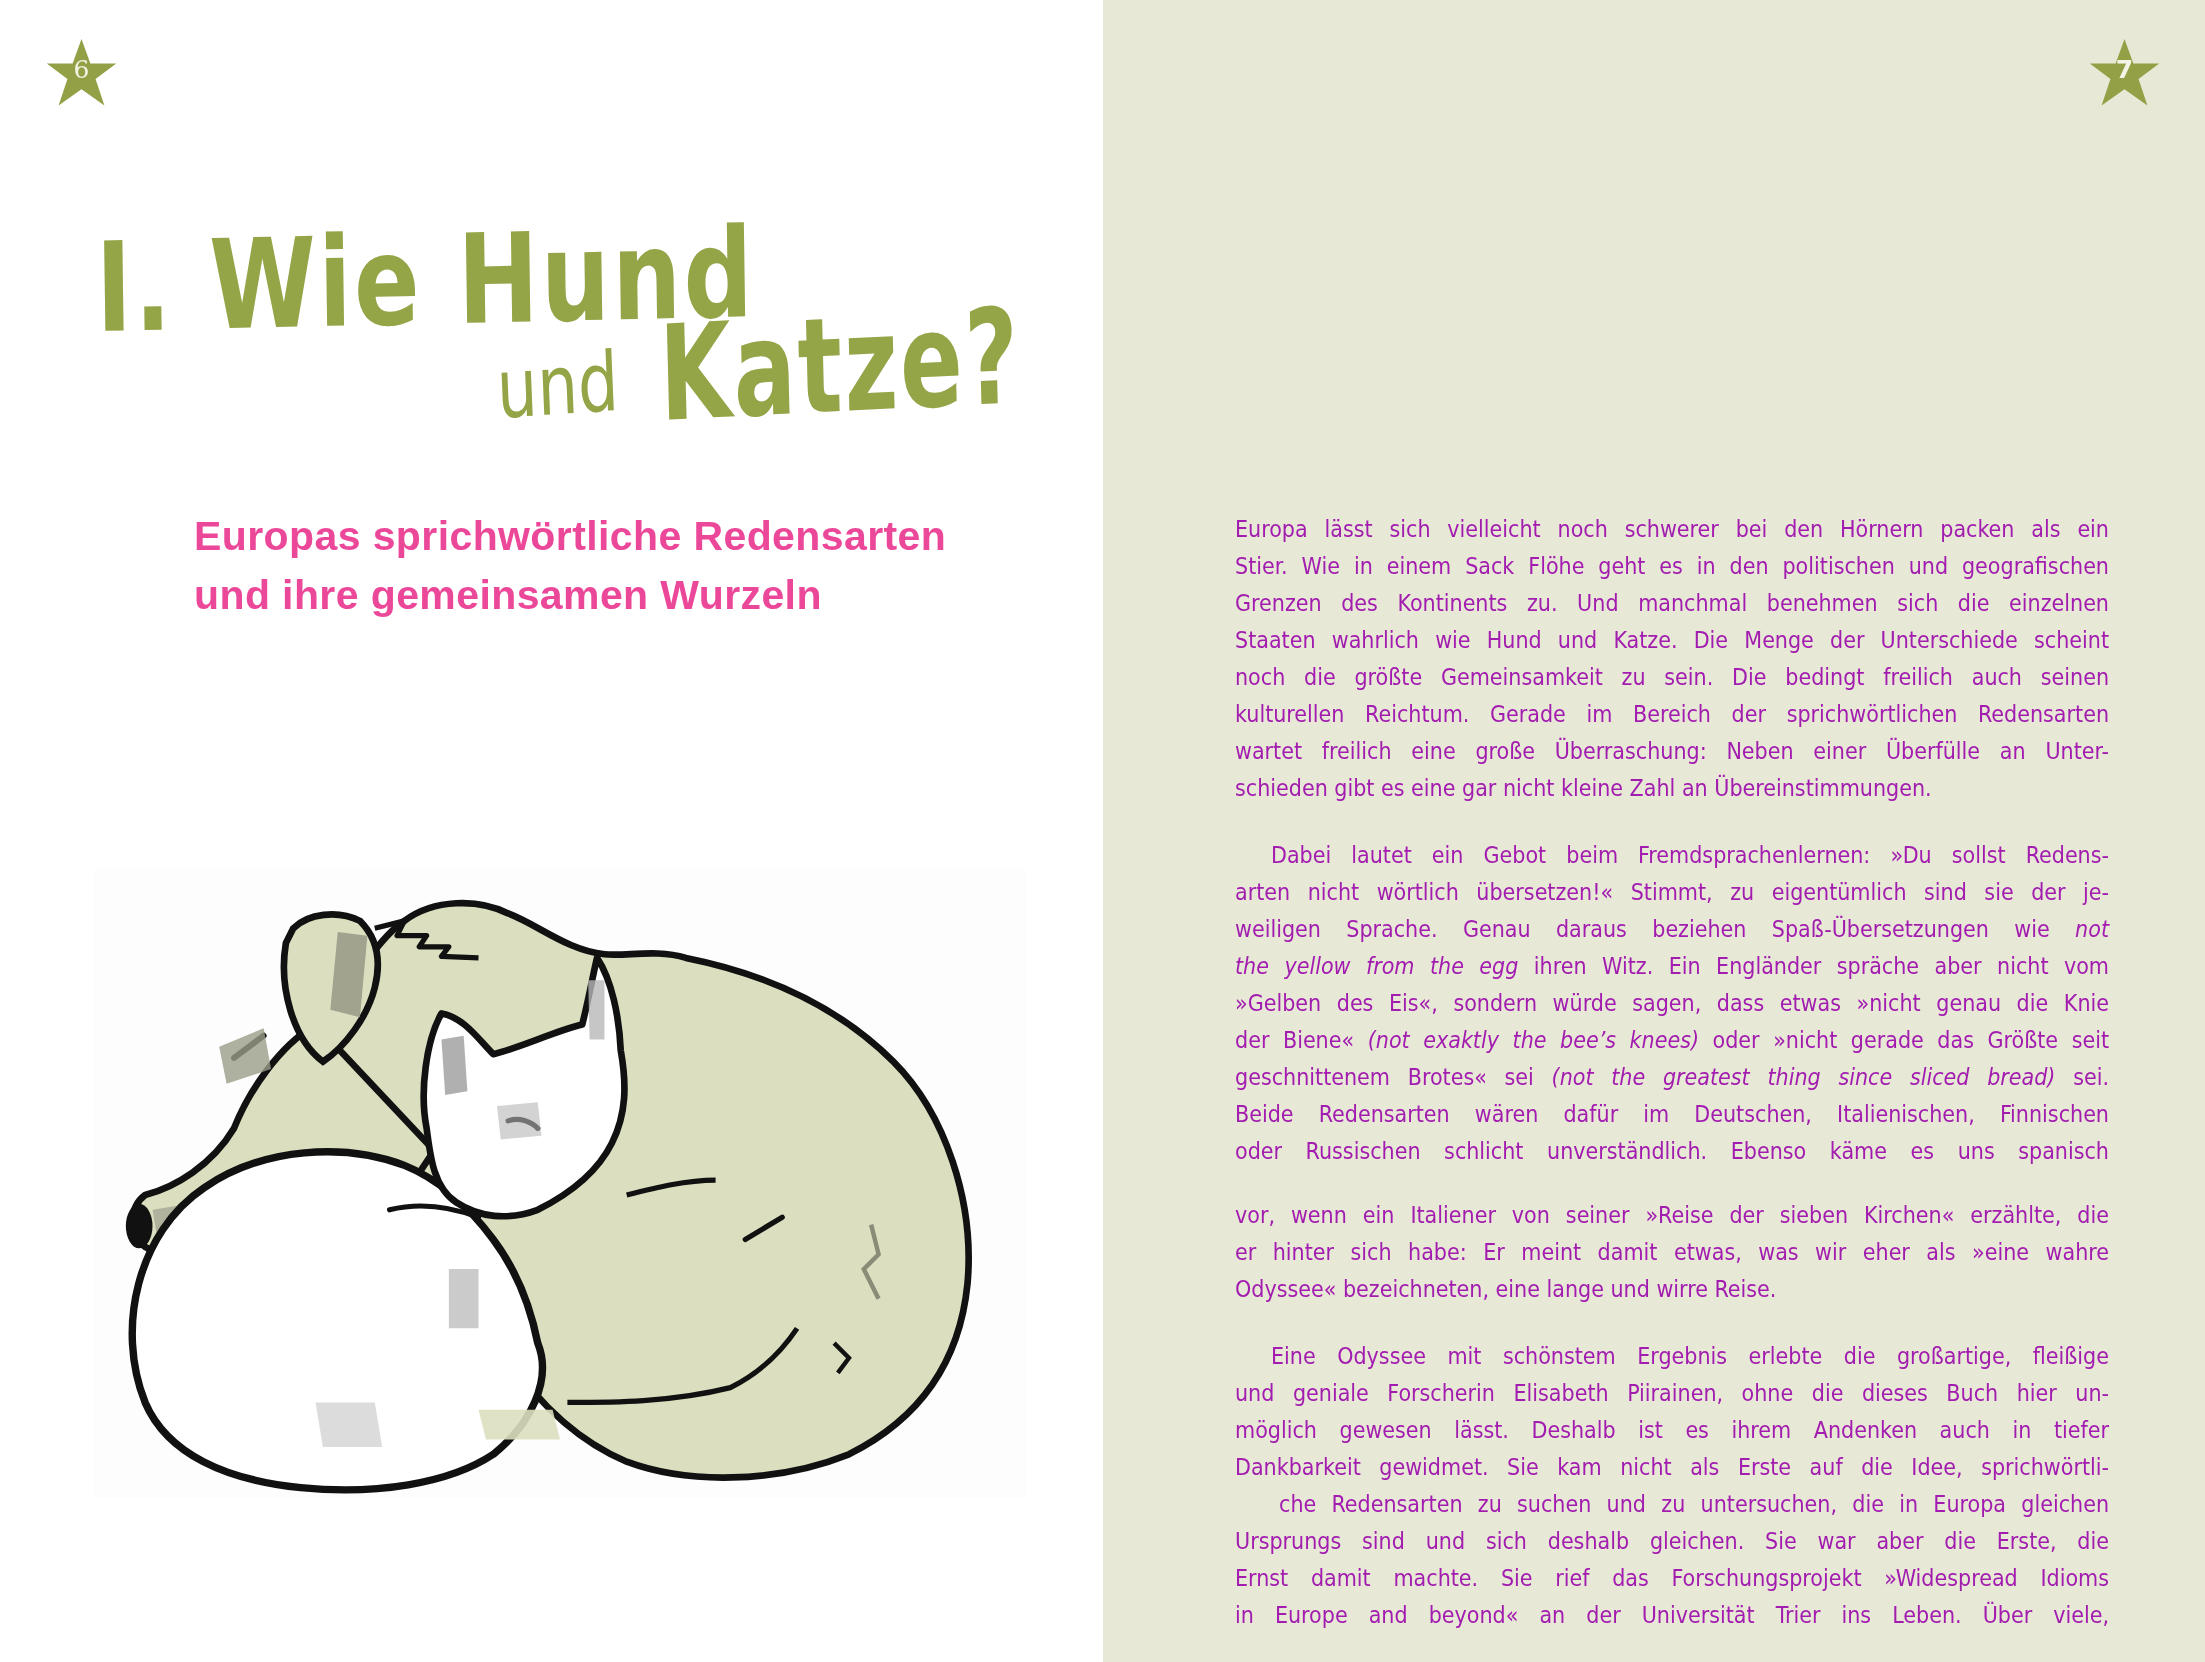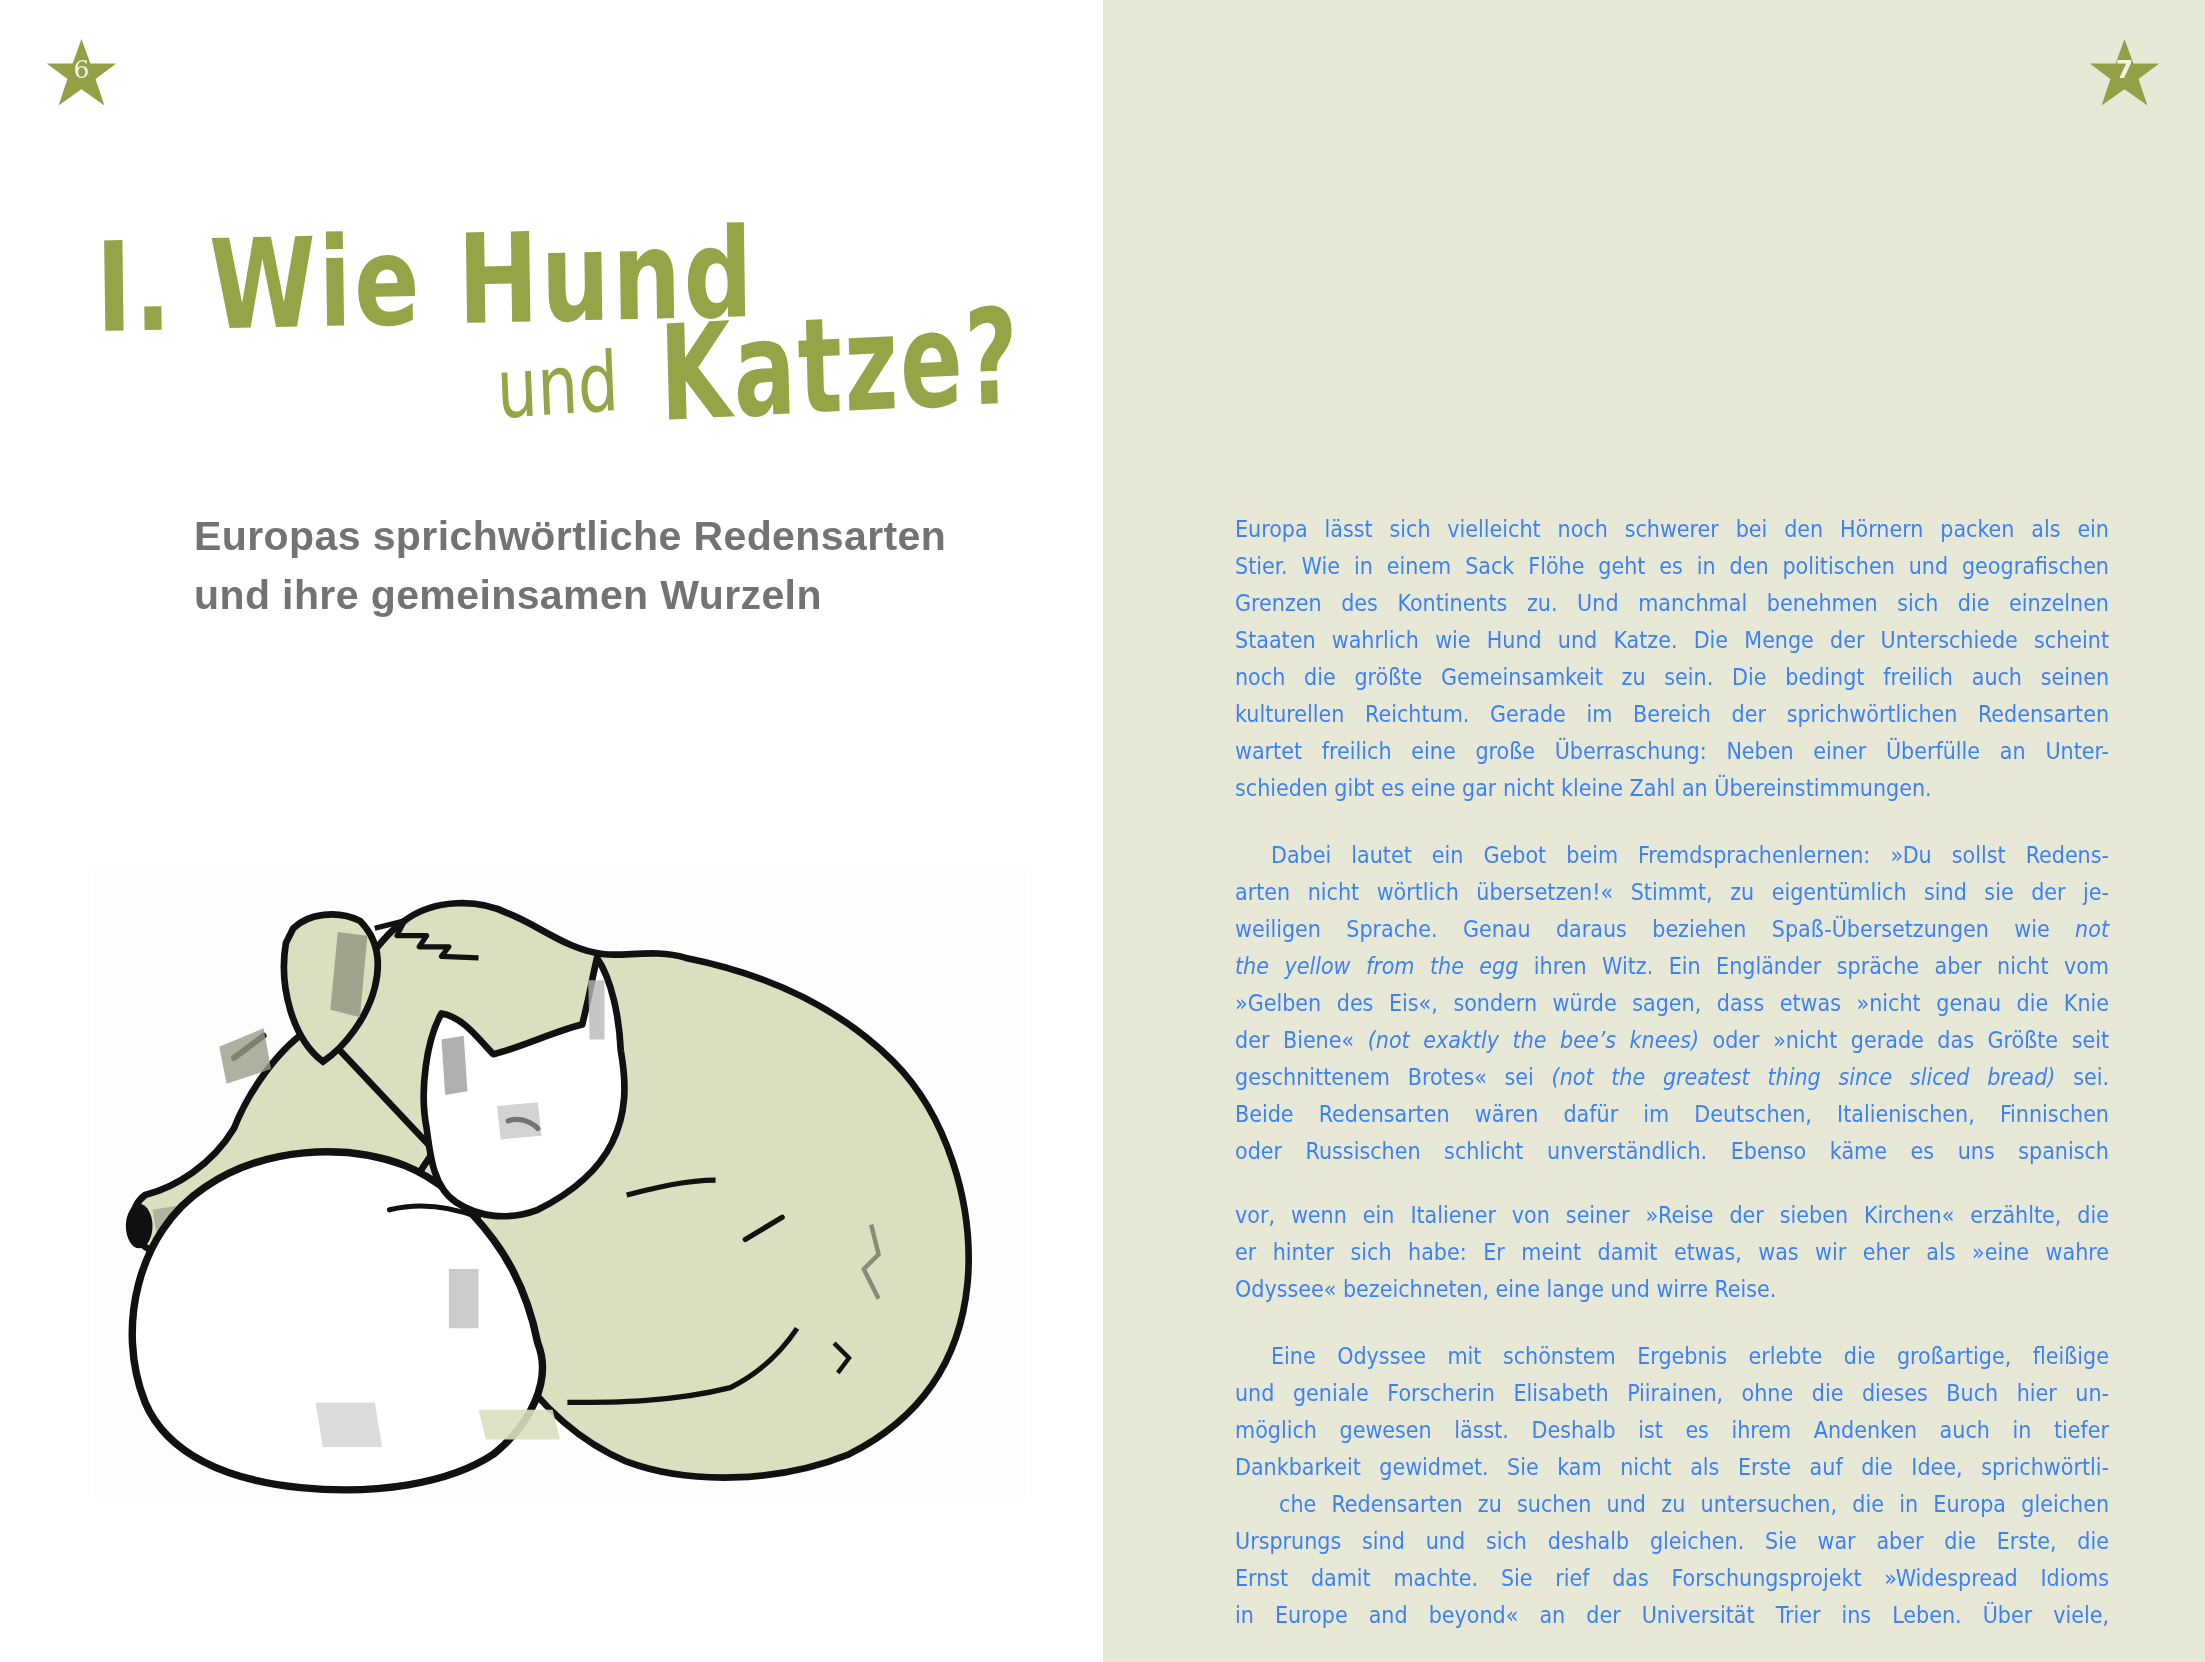--- a/index.html
+++ b/index.html
@@ -42,35 +42,35 @@
     left: 495px; top: 345px; font-size: 82px; line-height: 89px;
     font-weight: normal; transform: scaleX(0.78) rotate(-3deg);
   }
   .title-katze {
     left: 658px; top: 304px; font-size: 132px; line-height: 141px;
     letter-spacing: 3px; transform: scaleX(0.70) rotate(-2deg);
   }
 
   .subtitle {
     position: absolute; left: 194px; top: 507px; width: 852px;
-    color: #737373; font-family: "Liberation Sans", sans-serif; font-weight: bold;
+    color: #ec4899; font-family: "Liberation Sans", sans-serif; font-weight: bold;
     font-size: 41px; line-height: 59px; letter-spacing: 0.4px;
   }
   .subtitle div { white-space: nowrap; }
 
   .illustration {
     position: absolute; left: 93px; top: 869px; width: 934px; height: 629px;
     background: #fdfdfd;
   }
   .illustration svg { width: 934px; height: 629px; display: block; }
 
   .body-text {
     position: absolute; left: 1235px; top: 511px; width: 874px;
     font-family: "DejaVu Sans Condensed", "DejaVu Sans", sans-serif;
-    font-size: 23px; line-height: 37px; color: #3b82f6;
+    font-size: 23px; line-height: 37px; color: #a21caf;
   }
   .body-line {
     display: block; white-space: nowrap; height: 37px;
     text-align: justify; text-align-last: justify;
     transform-origin: left top;
   }
   .body-line.last { text-align-last: left; }
   .body-line.indent { padding-left: 36px; margin-top: 30px; }
   .body-line i { font-style: italic; }
 </style>

